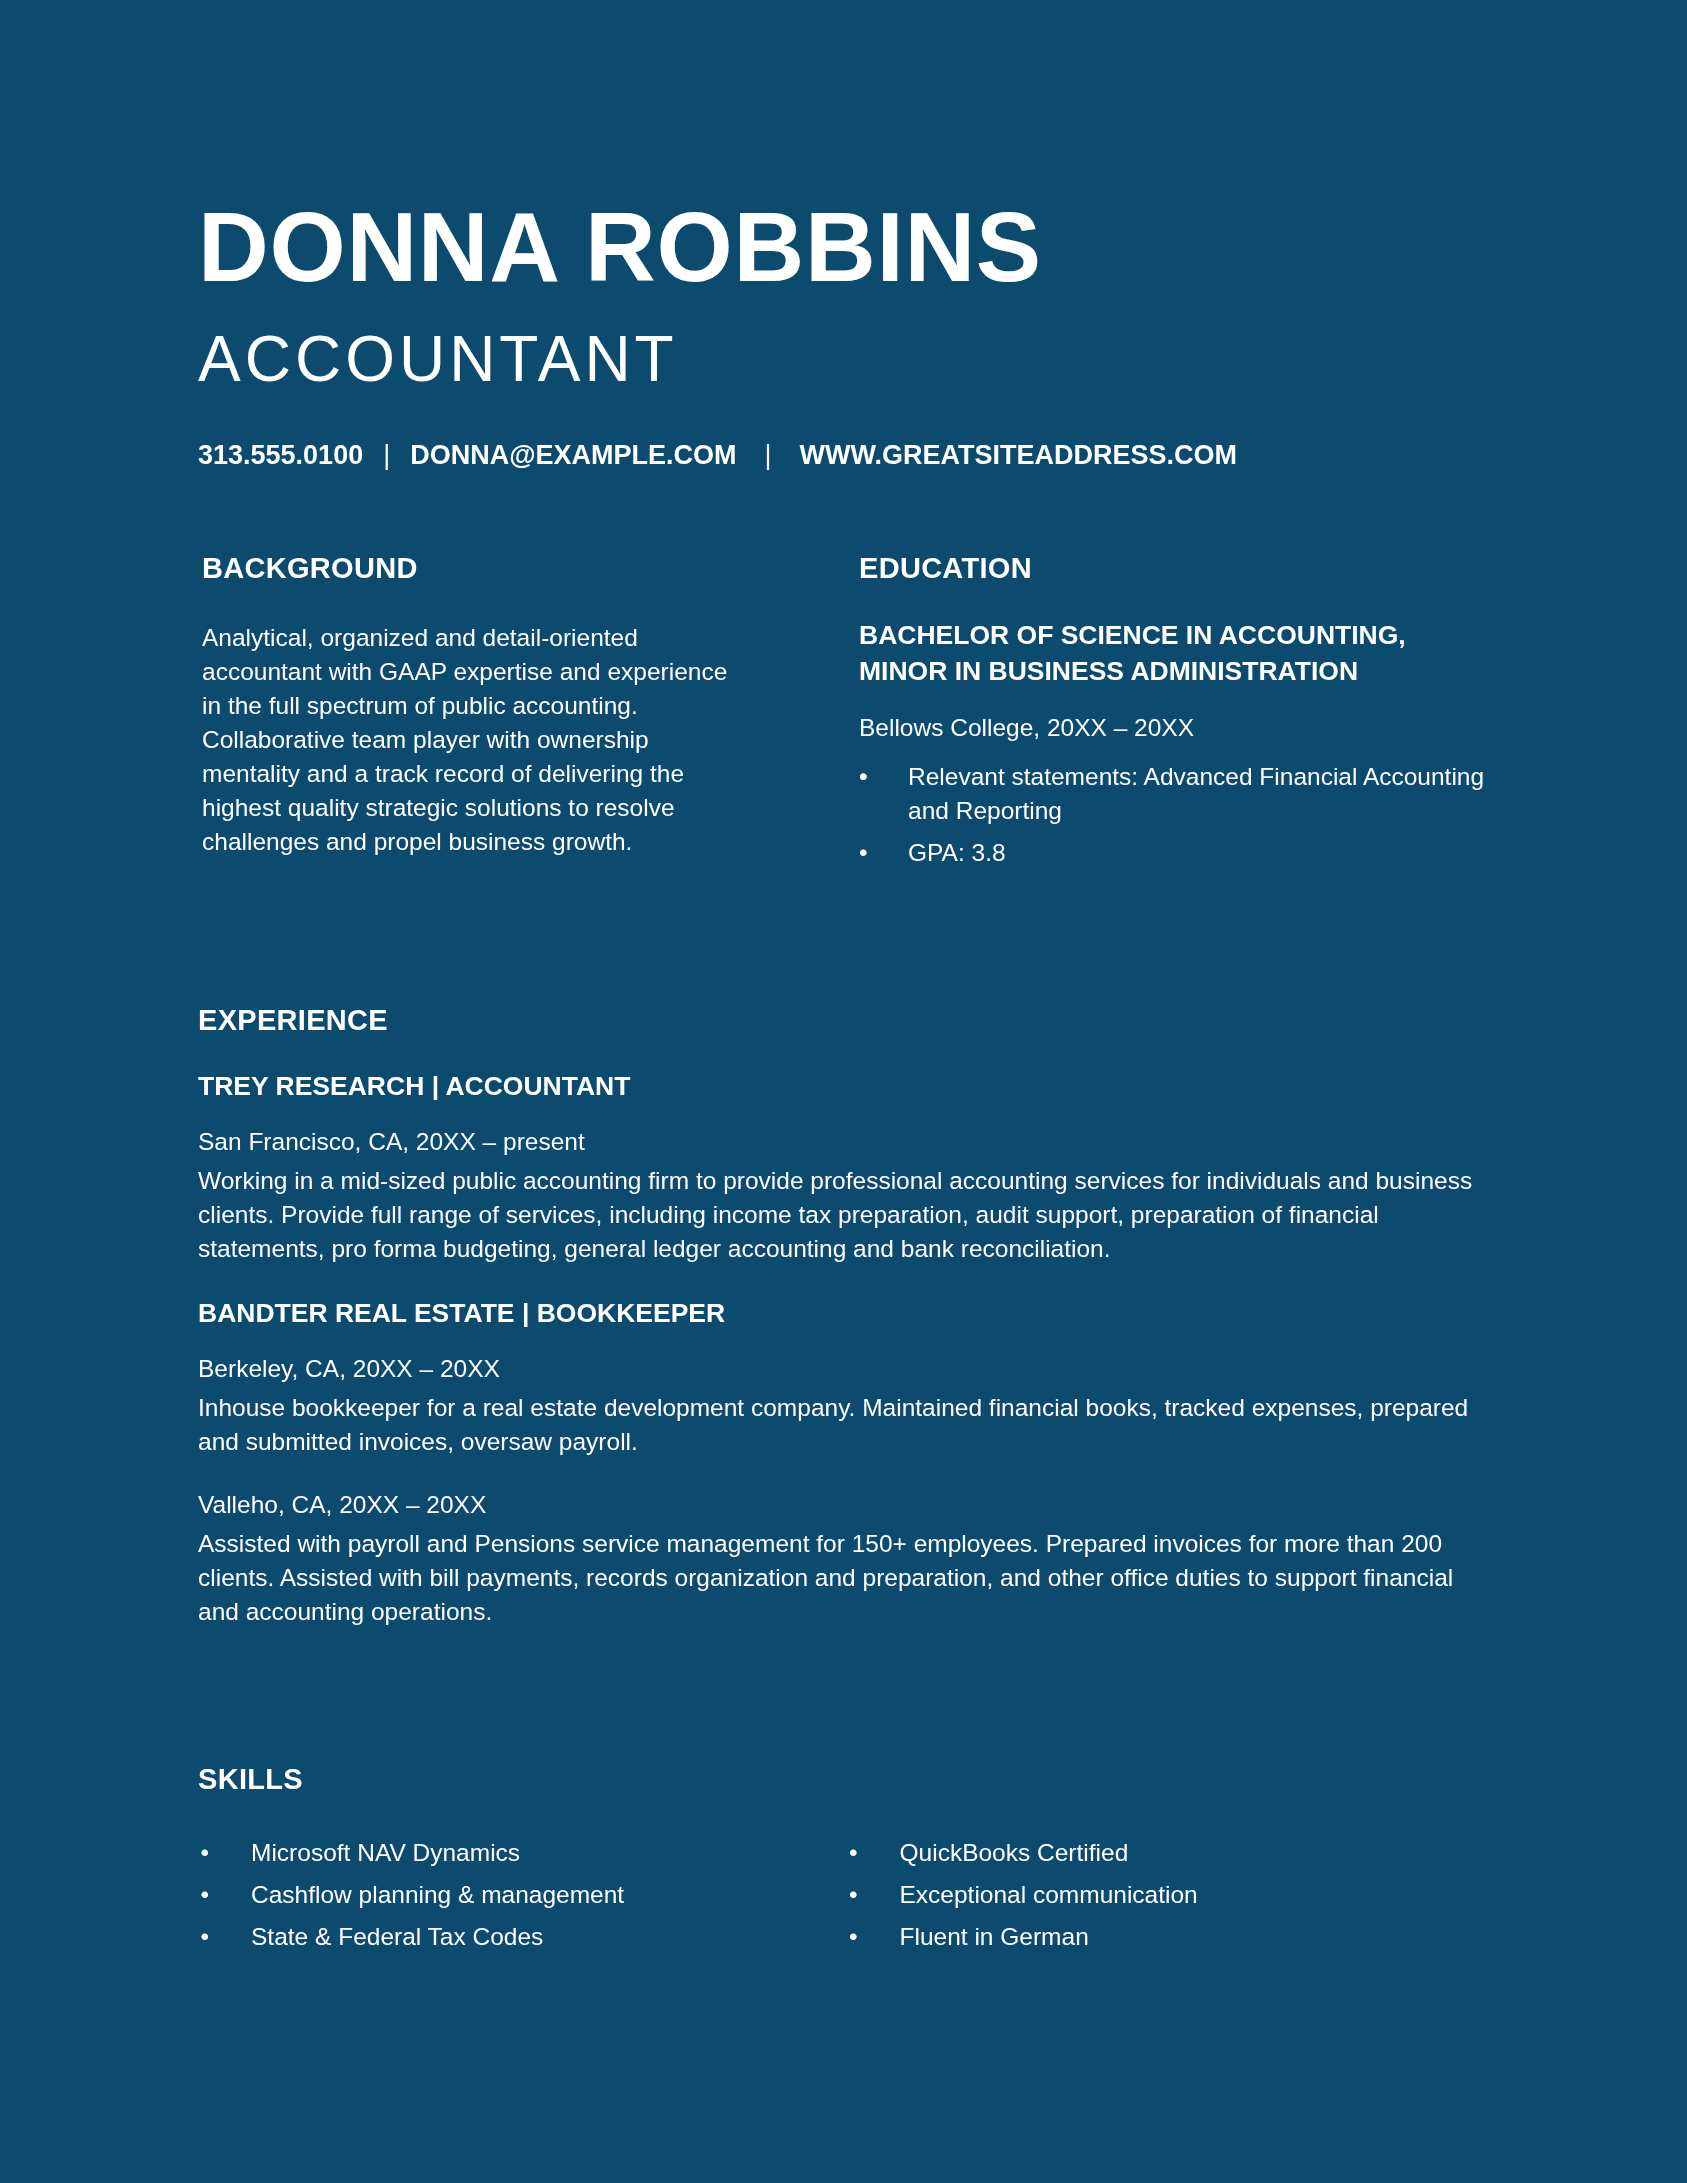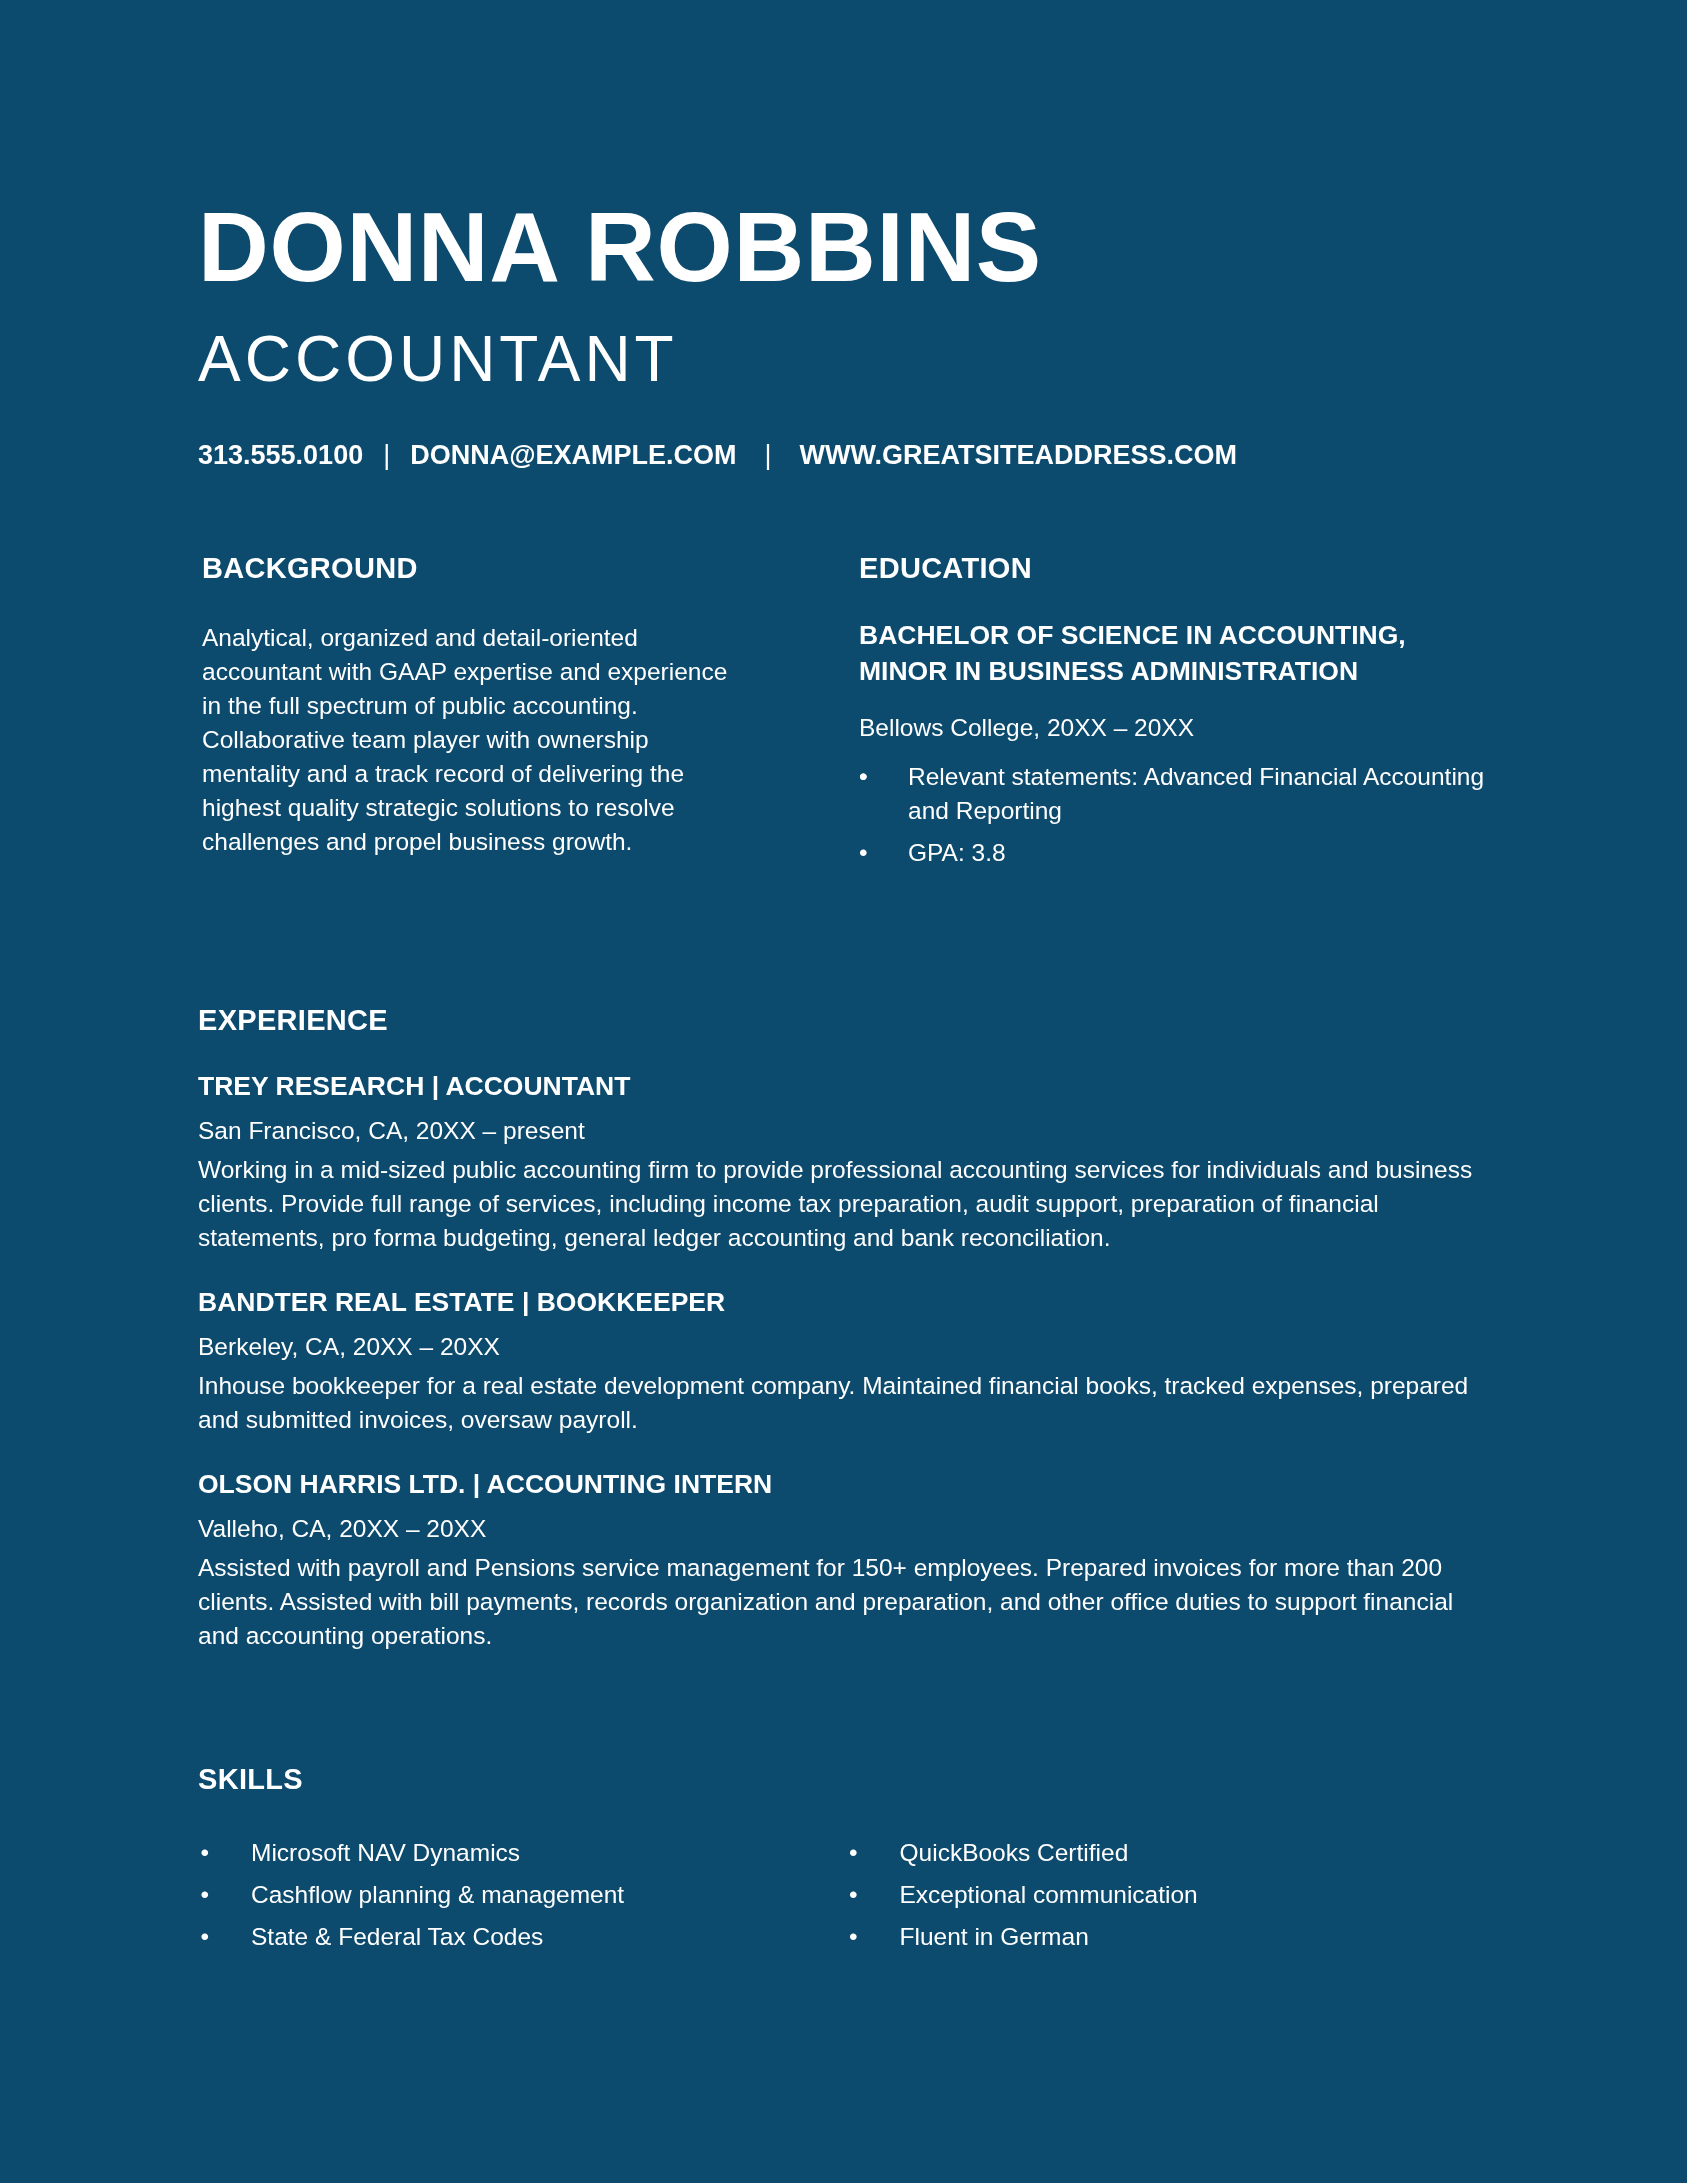--- a/index.html
+++ b/index.html
@@ -46,21 +46,21 @@
   .bullets { list-style: none; margin-top: 14.6px; }
   .bullets li { position: relative; padding-left: 49px; margin-bottom: 8px; }
   .bullets li .dot {
     position: absolute; left: 0; top: 0; width: 20px; text-align: left;
   }
 
   .experience-sec { position: absolute; left: 198px; top: 1006px; width: 1297px; }
   .job { margin-top: 29px; }
   .job:first-of-type { margin-top: 0; }
   .jobs { margin-top: 33px; }
-  .job .loc { margin-top: 10px; }
+  .job .loc { margin-top: 21px; }
   .job .desc { margin-top: 5px; }
 
   .skills-sec { position: absolute; left: 198px; top: 1765px; width: 1297px; }
   .skills-grid { display: flex; margin-top: 38px; }
   .skills-col { list-style: none; width: 656px; }
   .skills-col li { position: relative; padding-left: 53px; font-size: 24.5px; line-height: 42px; }
   .skills-col li .dot { position: absolute; left: 2.6px; top: 0; }
 </style>
 </head>
 <body>
@@ -96,21 +96,20 @@
         <div class="sub-head">TREY RESEARCH | ACCOUNTANT</div>
         <div class="body-text loc">San Francisco, CA, 20XX – present</div>
         <p class="body-text desc">Working in a mid-sized public accounting firm to provide professional accounting services for individuals and business clients. Provide full range of services, including income tax preparation, audit support, preparation of financial statements, pro forma budgeting, general ledger accounting and bank reconciliation.</p>
       </div>
       <div class="job">
         <div class="sub-head">BANDTER REAL ESTATE | BOOKKEEPER</div>
         <div class="body-text loc">Berkeley, CA, 20XX – 20XX</div>
         <p class="body-text desc">Inhouse bookkeeper for a real estate development company. Maintained financial books, tracked expenses, prepared and submitted invoices, oversaw payroll.</p>
       </div>
       <div class="job">
-        <div class="sub-head">OLSON HARRIS LTD. | ACCOUNTING INTERN</div>
         <div class="body-text loc">Valleho, CA, 20XX – 20XX</div>
         <p class="body-text desc">Assisted with payroll and Pensions service management for 150+ employees. Prepared invoices for more than 200 clients. Assisted with bill payments, records organization and preparation, and other office duties to support financial and accounting operations.</p>
       </div>
     </div>
   </section>
 
   <section class="skills-sec">
     <h2 class="h2">SKILLS</h2>
     <div class="skills-grid">
       <ul class="skills-col">

